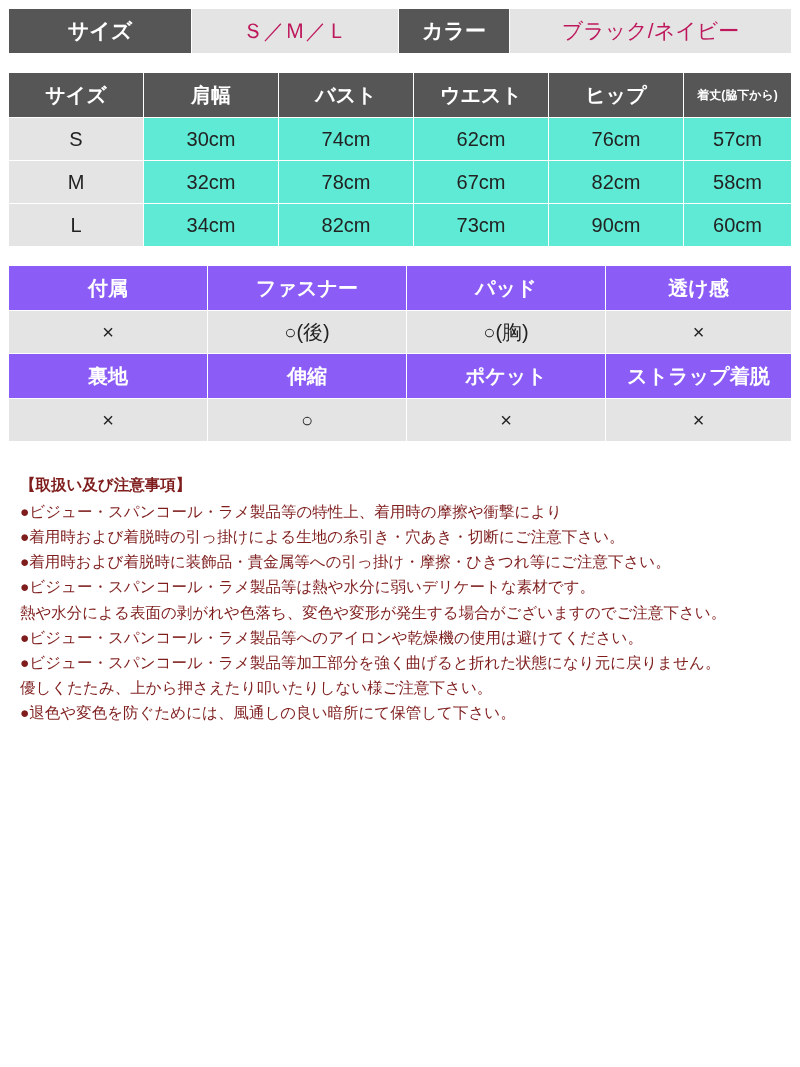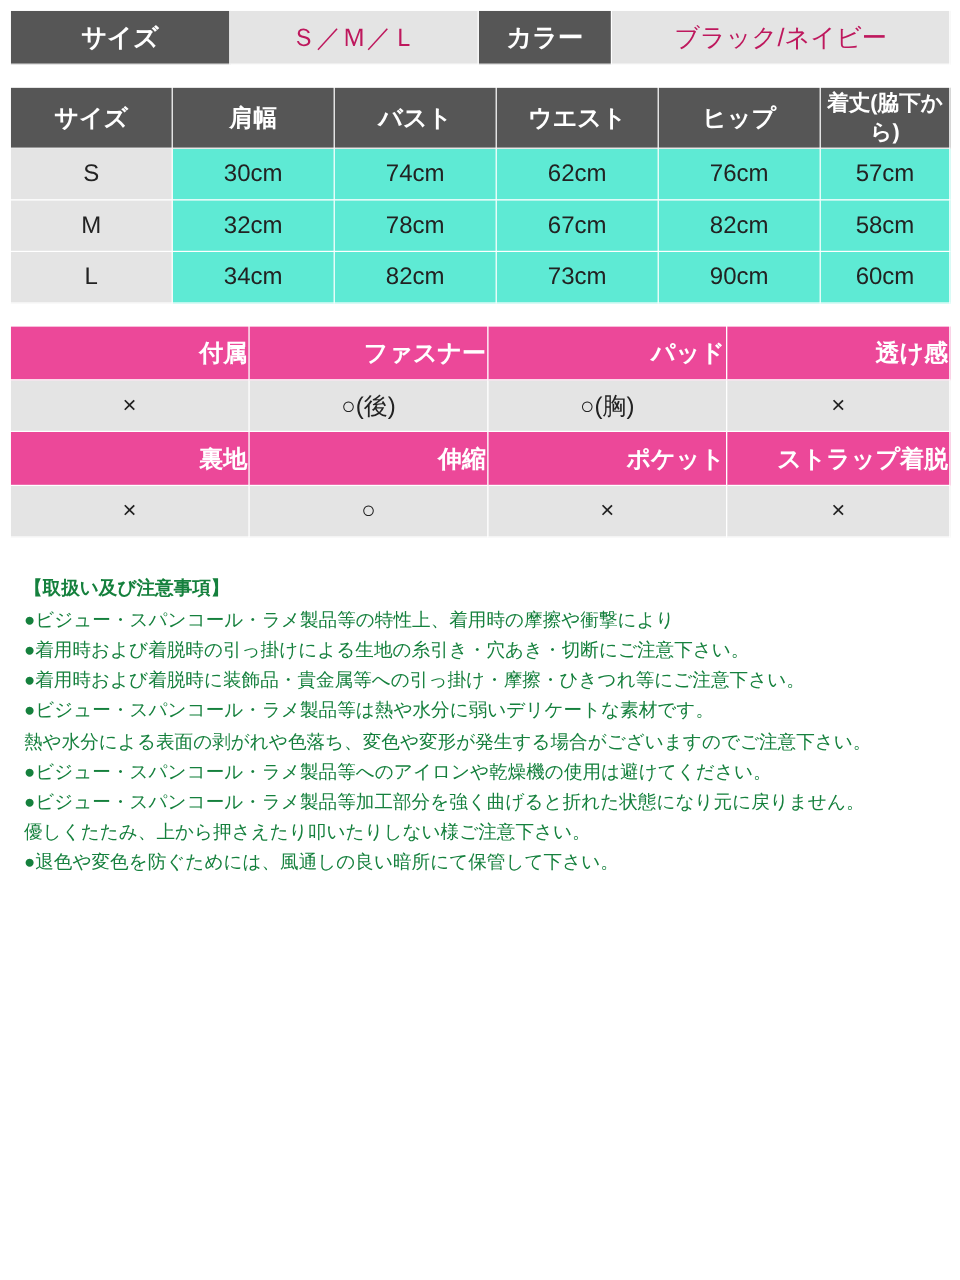--- a/index.html
+++ b/index.html
@@ -59,46 +59,45 @@
     font-weight: bold;
     height: 42px;
   }
   .size-table tbody td {
     background: #5eead4;
   }
   .size-table tbody td.rowlabel {
     background: #e4e4e4;
   }
   .size-table .small-head {
-    font-size: 18px;
+    font-size: 12px;
   }
 
   
   .feat-table td {
     height: 40px;
     font-size: 20px;
   }
   .feat-table td.hd {
-    background: #ec4899;
+    background: #8b5cf6;
     color: #ffffff;
     font-weight: bold;
     height: 42px;
-    text-align: right;
   }
   .feat-table td.val {
     background: #e4e4e4;
     color: #222222;
   }
 
   
   .notes {
     padding: 30px 10px 0 12px;
     font-size: 15.5px;
     line-height: 1.62;
-    color: #15803d;
+    color: #7f1d1d;
   }
   .notes .title {
     font-weight: bold;
     margin-bottom: 2px;
   }
   .notes .line {
     white-space: nowrap;
   }
 </style>
 </head>

